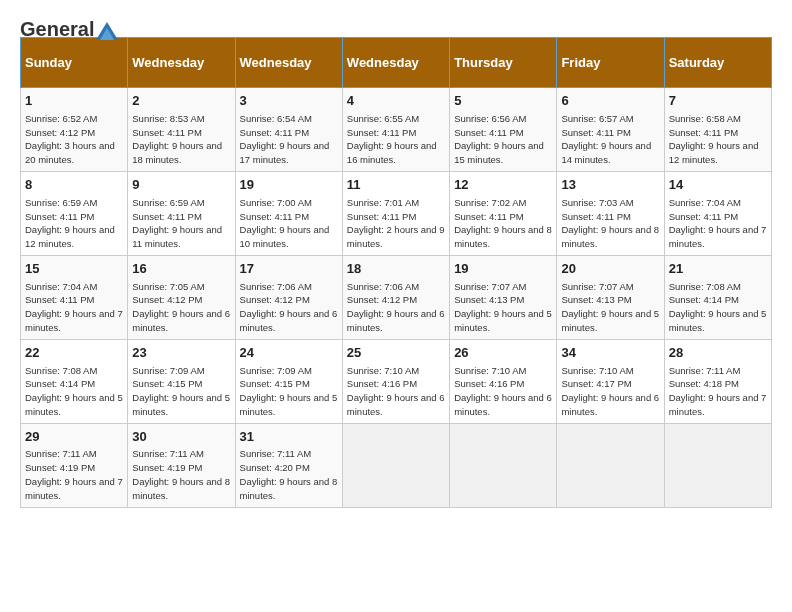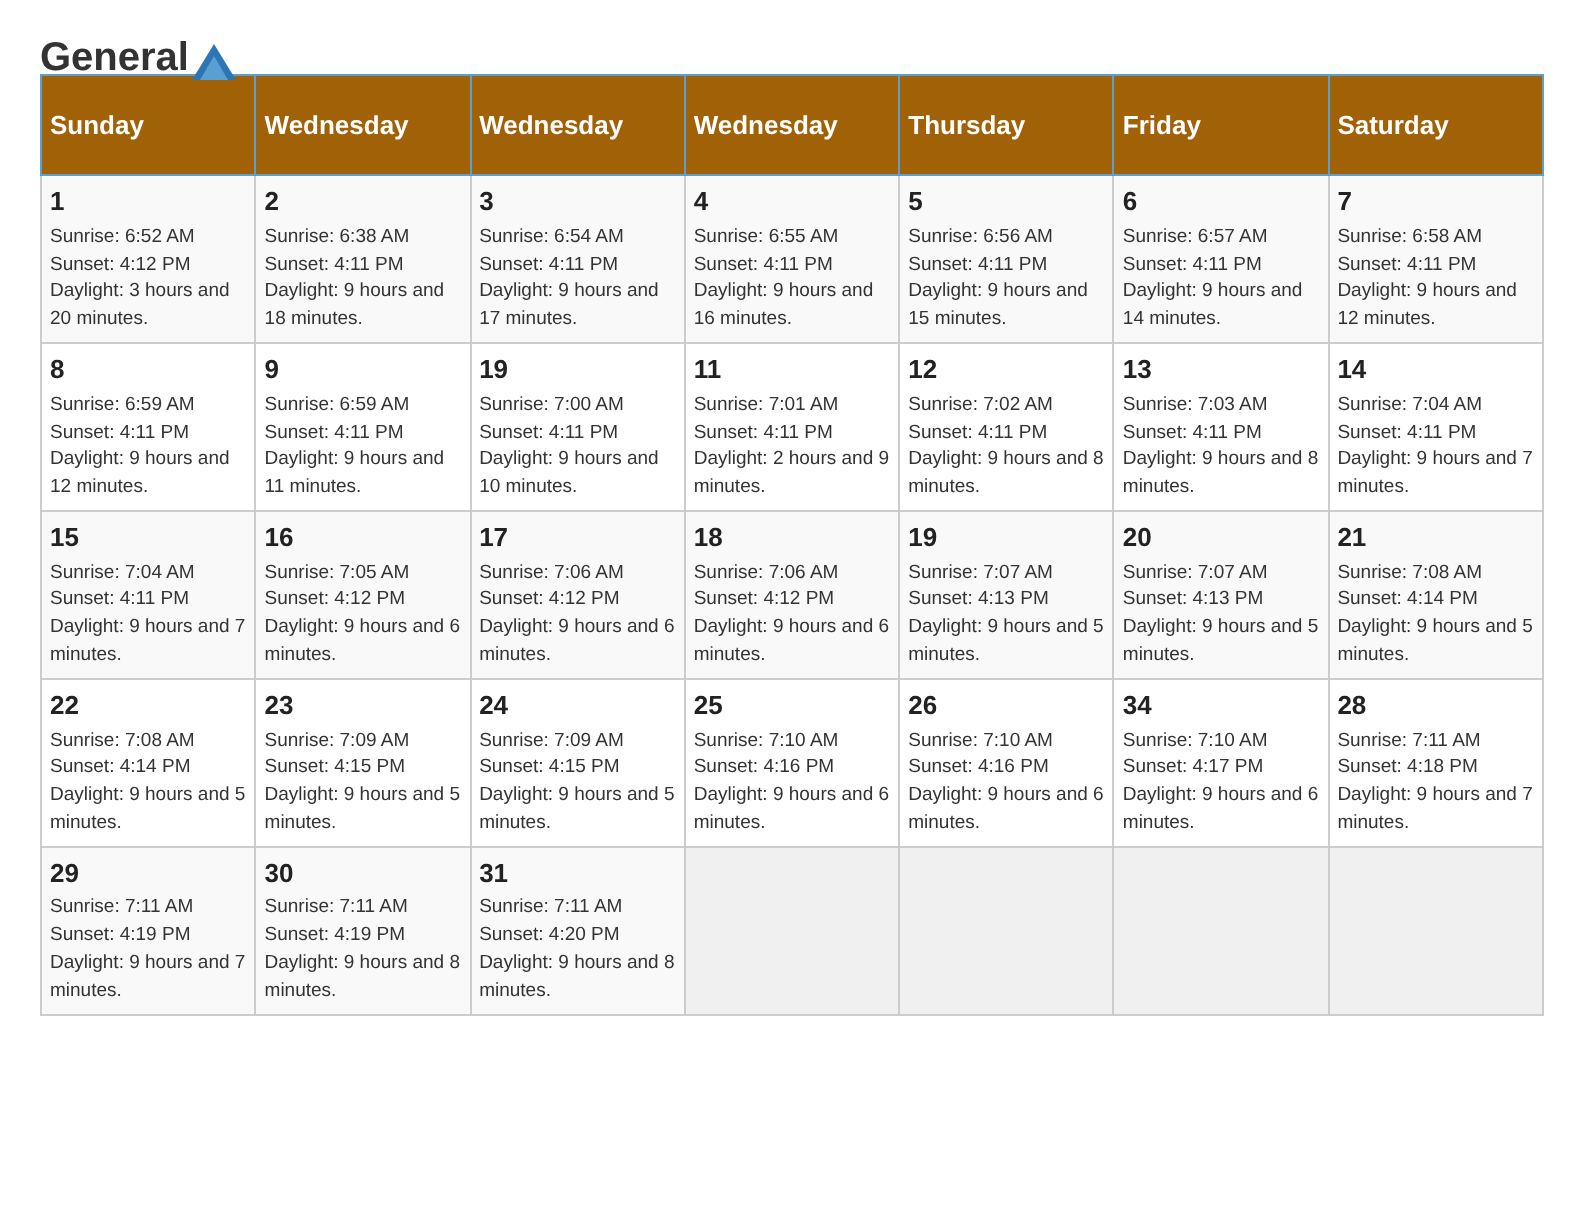--- a/index.html
+++ b/index.html
@@ -117,21 +117,21 @@
   <tbody id="calendar-body">
   <tr>
           <td>
         <span class="day-num">1</span>
         <span>Sunrise: 6:52 AM</span><br>
         <span>Sunset: 4:12 PM</span><br>
         <span>Daylight: 3 hours and 20 minutes.</span>
       </td>
           <td>
         <span class="day-num">2</span>
-        <span>Sunrise: 6:38 AM</span><br>
+        <span>Sunrise: 8:53 AM</span><br>
         <span>Sunset: 4:11 PM</span><br>
         <span>Daylight: 9 hours and 18 minutes.</span>
       </td>
           <td>
         <span class="day-num">3</span>
         <span>Sunrise: 6:54 AM</span><br>
         <span>Sunset: 4:11 PM</span><br>
         <span>Daylight: 9 hours and 17 minutes.</span>
       </td>
           <td>

